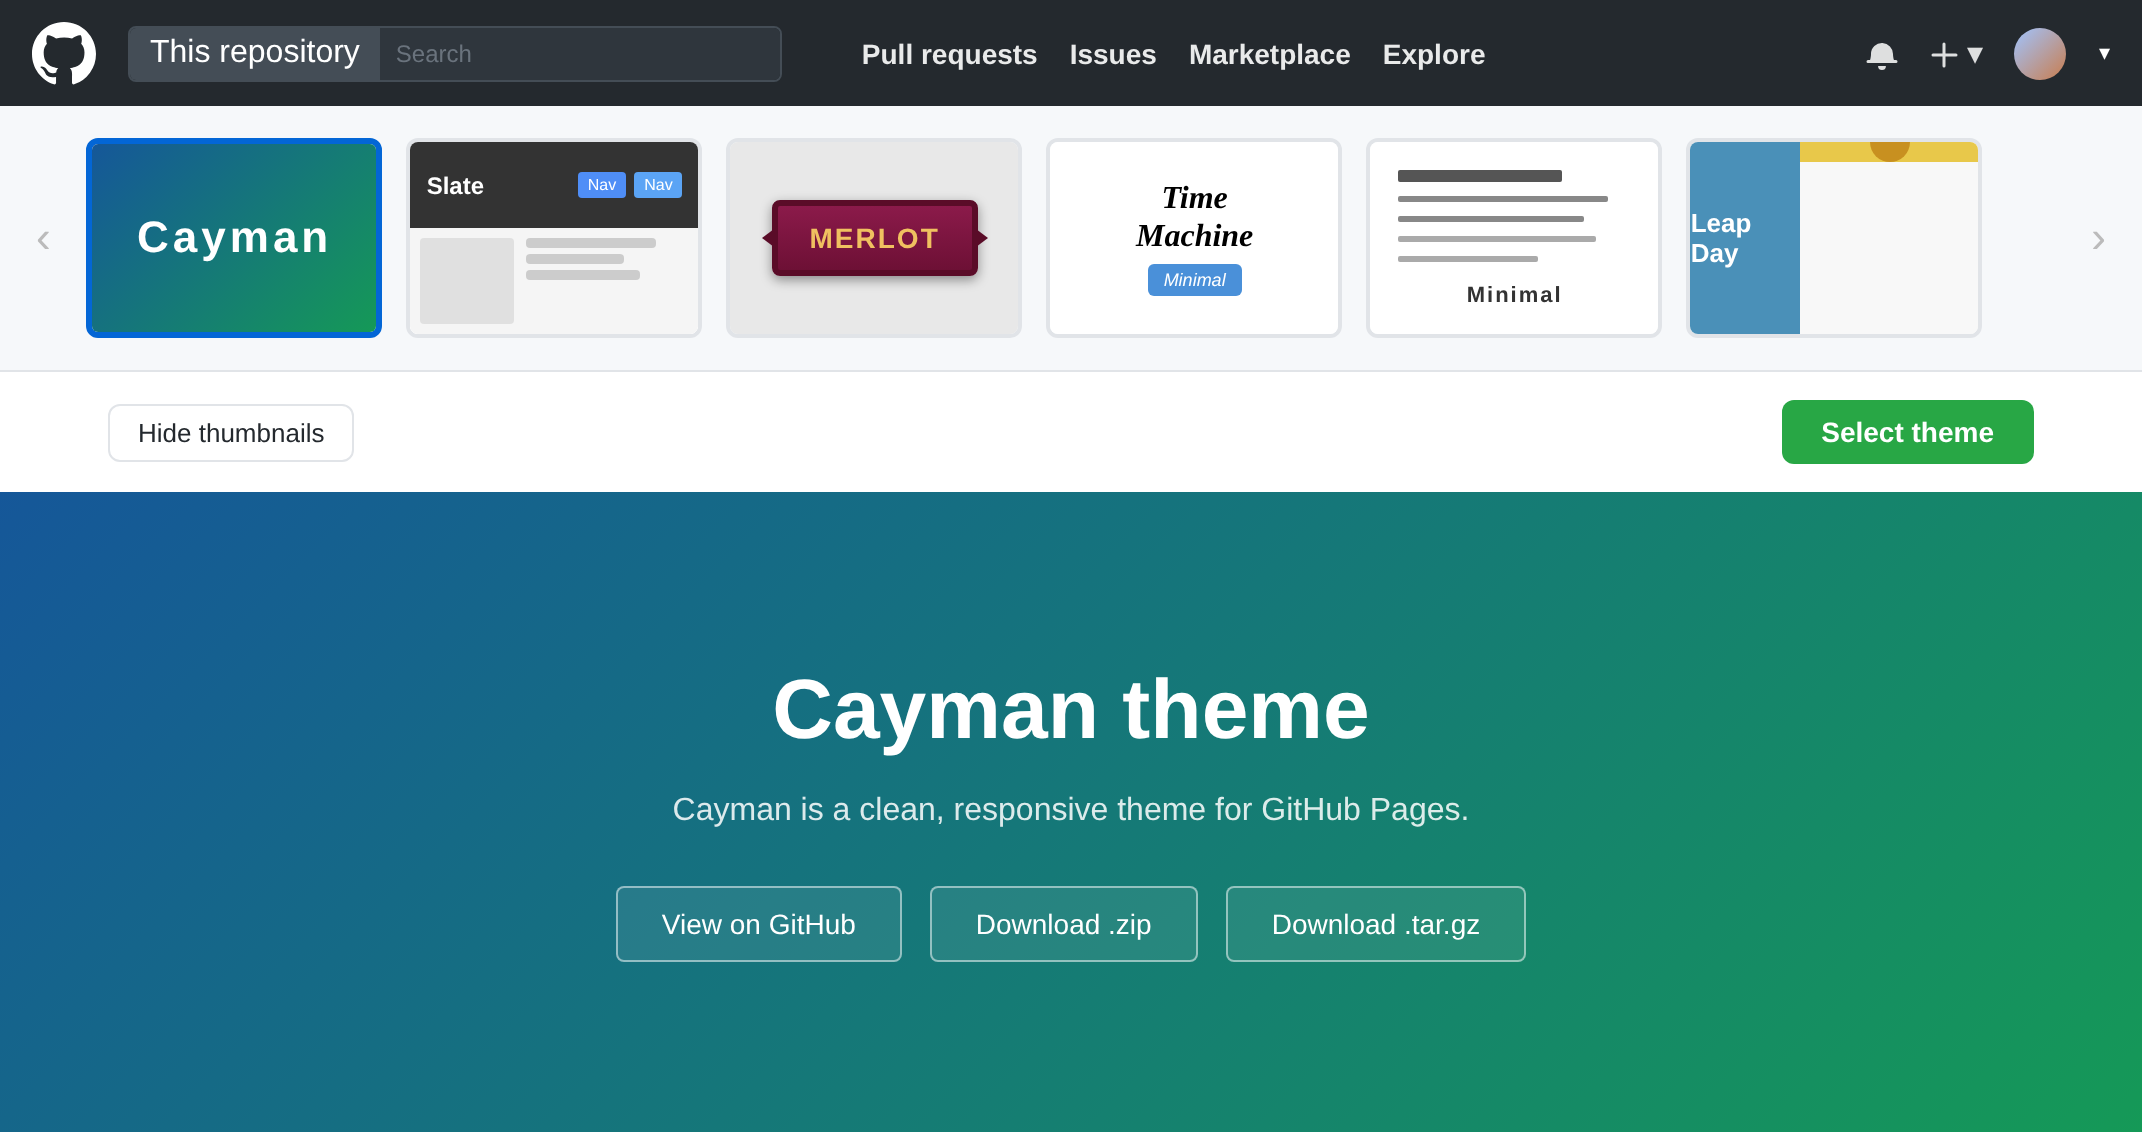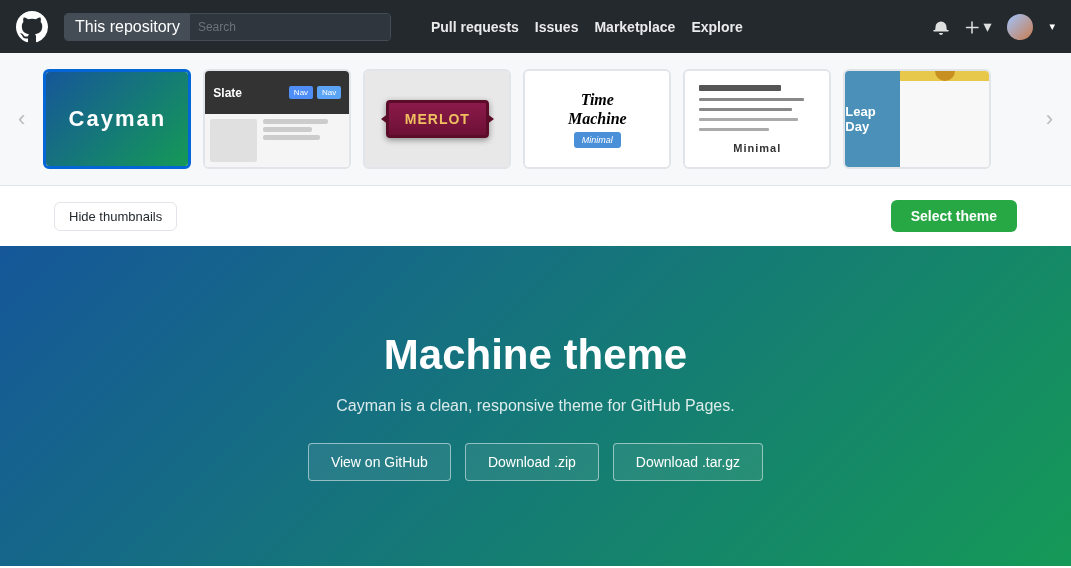--- a/index.html
+++ b/index.html
@@ -522,20 +522,20 @@
 
   <button class="nav-arrow">›</button>
 </div>
 
 <div class="action-row">
   <button class="hide-thumbnails-btn">Hide thumbnails</button>
   <button class="select-theme-btn">Select theme</button>
 </div>
 
 <div class="preview-area">
-  <h1 class="preview-title">Machine theme</h1>
+  <h1 class="preview-title">Cayman theme</h1>
   <p class="preview-desc">Cayman is a clean, responsive theme for GitHub Pages.</p>
   <div class="preview-buttons">
     <button class="preview-btn">View on GitHub</button>
     <button class="preview-btn">Download .zip</button>
     <button class="preview-btn">Download .tar.gz</button>
   </div>
 </div>
 
 </body></html>

